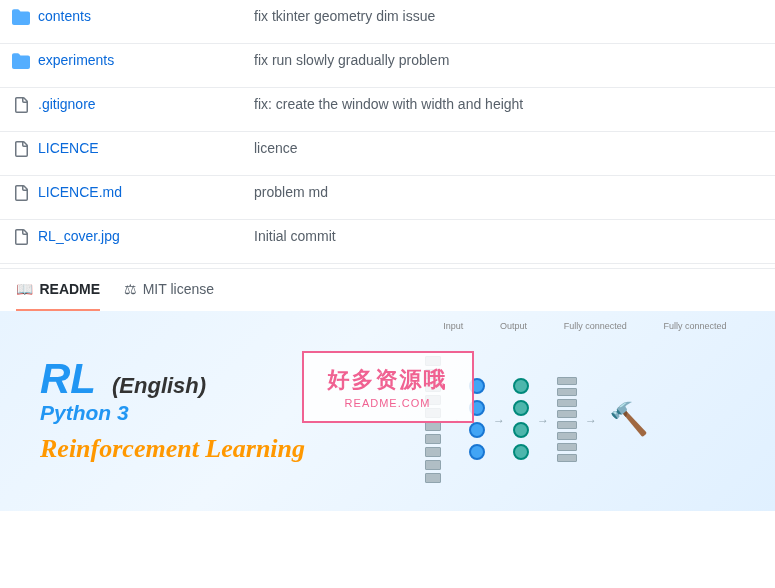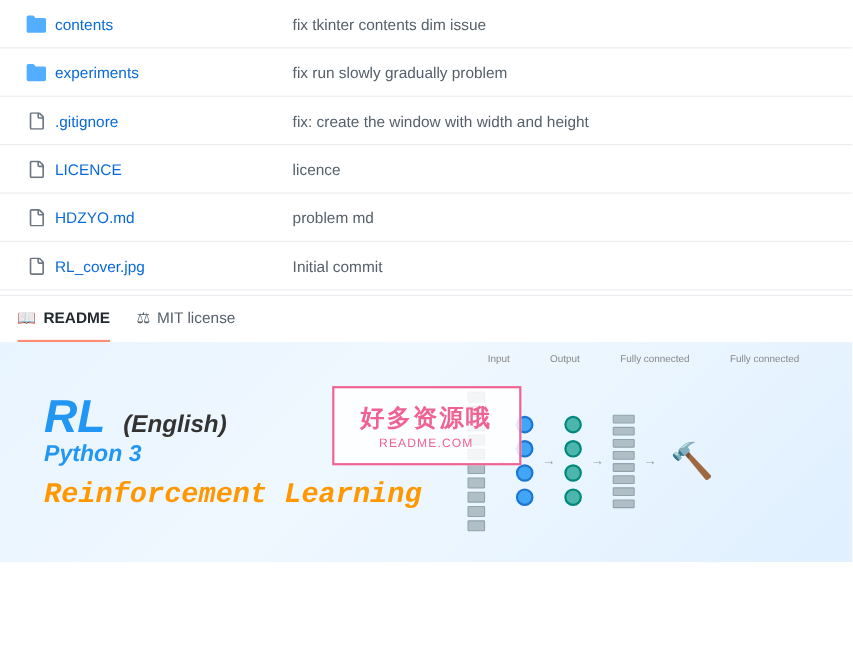--- a/index.html
+++ b/index.html
@@ -9,22 +9,21 @@
       background: #fff;
       color: #24292e;
       width: 775px;
       min-height: 588px;
       overflow: hidden;
     }
 
     .file-row {
       border-bottom: 1px solid #eaecef;
       display: flex;
-      align-items: center;
-      padding: 8px 24px;
+      padding: 8px 12px;
       height: 44px;
     }
 
     .file-icon {
       width: 18px;
       height: 18px;
       margin-right: 8px;
       flex-shrink: 0;
       display: flex;
       align-items: center;
@@ -145,21 +144,21 @@
       color: #2196f3;
       font-family: 'Arial Black', Arial, sans-serif;
       font-style: italic;
       line-height: 1.2;
     }
 
     .rl-subtitle {
       font-size: 26px;
       font-weight: 900;
       color: #ff9800;
-      font-family: Liberation Mono, monospace;
+      font-family: Liberation Serif, serif;
       font-style: italic;
       margin-top: 8px;
     }
 
     .rl-english-text {
       font-size: 22px;
       color: #333;
       font-style: italic;
       font-weight: bold;
     }
@@ -230,21 +229,21 @@
 
 <div>
 
   <div class="file-row">
     <span class="file-icon">
       <svg width="18" height="18" viewBox="0 0 16 16" fill="#54aeff">
           <path d="M1.75 1A1.75 1.75 0 000 2.75v10.5C0 14.216.784 15 1.75 15h12.5A1.75 1.75 0 0016 13.25v-8.5A1.75 1.75 0 0014.25 3H7.5a.25.25 0 01-.2-.1l-.9-1.2C6.07 1.26 5.55 1 5 1H1.75z"></path>
         </svg>
     </span>
     <span class="file-name">contents</span>
-    <span class="commit-message">fix tkinter contents dim issue</span>
+    <span class="commit-message">fix tkinter geometry dim issue</span>
   </div>
 
   <div class="file-row">
     <span class="file-icon">
       <svg width="18" height="18" viewBox="0 0 16 16" fill="#54aeff">
           <path d="M1.75 1A1.75 1.75 0 000 2.75v10.5C0 14.216.784 15 1.75 15h12.5A1.75 1.75 0 0016 13.25v-8.5A1.75 1.75 0 0014.25 3H7.5a.25.25 0 01-.2-.1l-.9-1.2C6.07 1.26 5.55 1 5 1H1.75z"></path>
         </svg>
     </span>
     <span class="file-name">experiments</span>
     <span class="commit-message">fix run slowly gradually problem</span>
@@ -269,21 +268,21 @@
     <span class="file-name">LICENCE</span>
     <span class="commit-message">licence</span>
   </div>
 
   <div class="file-row">
     <span class="file-icon">
       <svg width="16" height="16" viewBox="0 0 16 16" fill="#6e7781">
           <path d="M2 1.75C2 .784 2.784 0 3.75 0h6.586c.464 0 .909.184 1.237.513l2.914 2.914c.329.328.513.773.513 1.237v9.586A1.75 1.75 0 0113.25 16h-9.5A1.75 1.75 0 012 14.25V1.75zm1.75-.25a.25.25 0 00-.25.25v12.5c0 .138.112.25.25.25h9.5a.25.25 0 00.25-.25V6h-2.75A1.75 1.75 0 019 4.25V1.5H3.75zm6.75.062V4.25c0 .138.112.25.25.25h2.688a.252.252 0 00-.011-.013L10.513 1.523a.25.25 0 00-.013-.011z"></path>
         </svg>
     </span>
-    <span class="file-name">HDZYO.md</span>
+    <span class="file-name">LICENCE.md</span>
     <span class="commit-message">problem md</span>
   </div>
 
   <div class="file-row">
     <span class="file-icon">
       <svg width="16" height="16" viewBox="0 0 16 16" fill="#6e7781">
           <path d="M2 1.75C2 .784 2.784 0 3.75 0h6.586c.464 0 .909.184 1.237.513l2.914 2.914c.329.328.513.773.513 1.237v9.586A1.75 1.75 0 0113.25 16h-9.5A1.75 1.75 0 012 14.25V1.75zm1.75-.25a.25.25 0 00-.25.25v12.5c0 .138.112.25.25.25h9.5a.25.25 0 00.25-.25V6h-2.75A1.75 1.75 0 019 4.25V1.5H3.75zm6.75.062V4.25c0 .138.112.25.25.25h2.688a.252.252 0 00-.011-.013L10.513 1.523a.25.25 0 00-.013-.011z"></path>
         </svg>
     </span>
     <span class="file-name">RL_cover.jpg</span>

